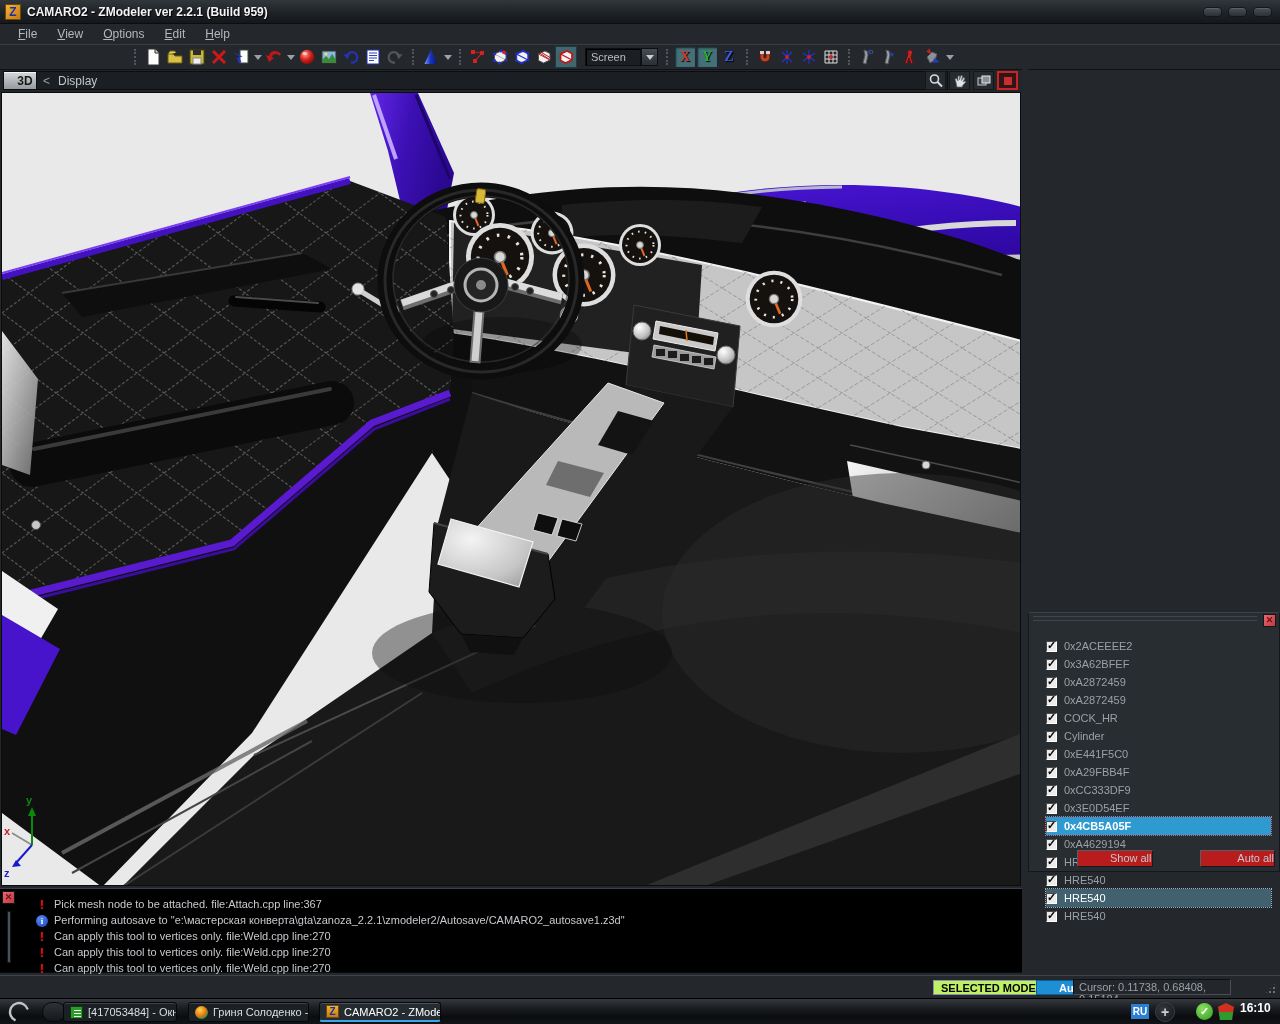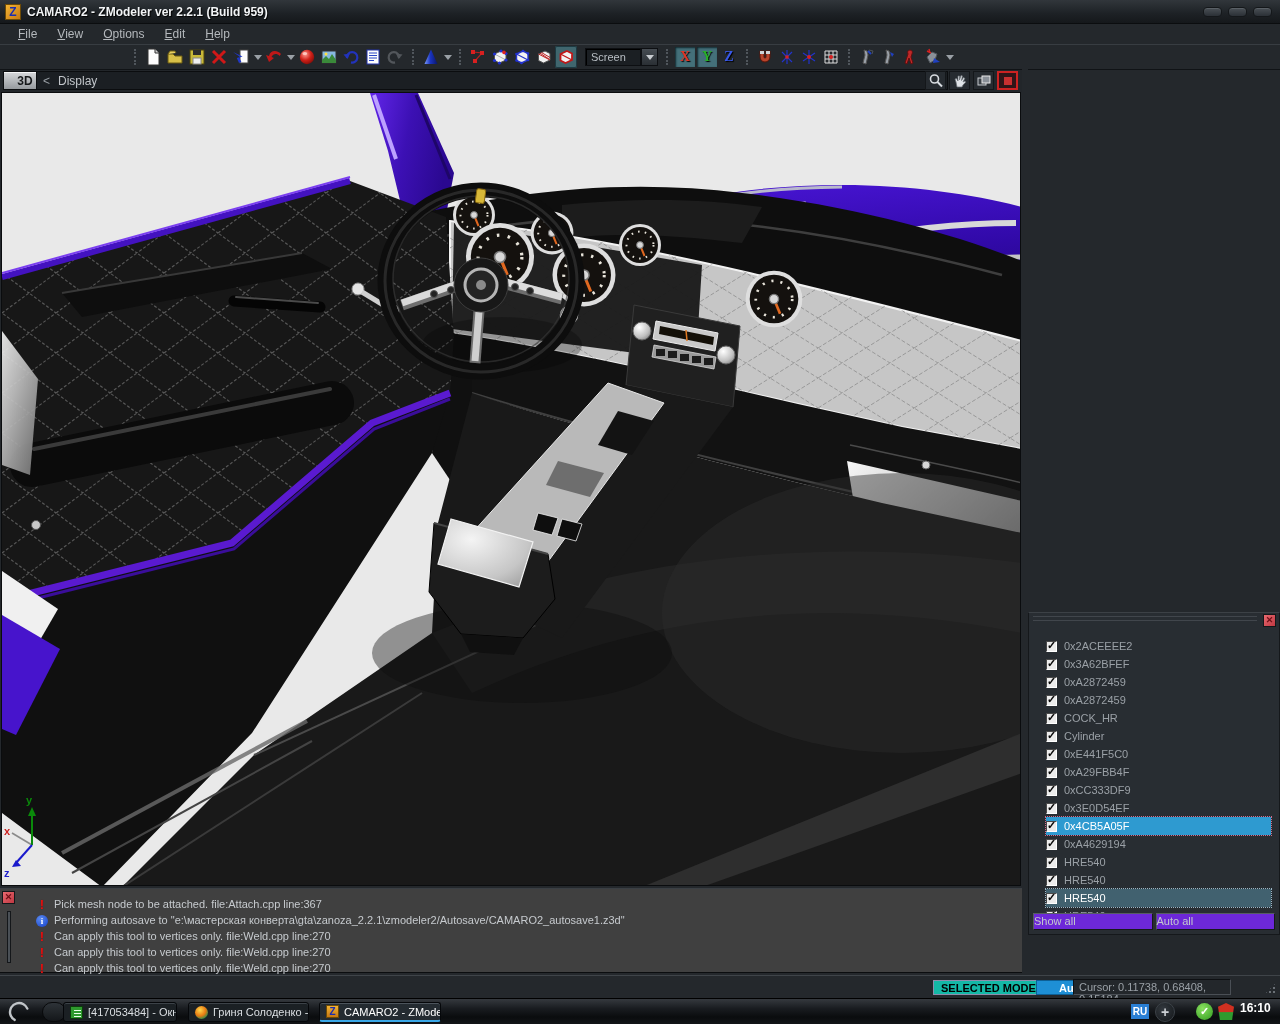--- a/index.html
+++ b/index.html
@@ -54,71 +54,71 @@
   .vp-tools { position:absolute; right:4px; top:1px; display:flex; align-items:center; gap:3px; }
   .vp-tool { width:21px; height:19px; display:flex; align-items:center; justify-content:center; background:#262b30;
     border:1px solid #14171a; }
   .vp-tool.redsq { border:2px solid #c22; background:#301518; }
 
   
   .viewport { position:absolute; left:1px; top:92px; width:1020px; height:794px; background:#e9e9e9;
     border:1px solid #0a0c0e; overflow:hidden; }
 
   
-  .log-panel { position:absolute; left:0; top:888px; width:1022px; height:85px; background:#404040;
+  .log-panel { position:absolute; left:0; top:888px; width:1022px; height:85px; background:#000000;
     border-top:1px solid #3a3f44; border-bottom:1px solid #0b0d0f; }
   .log-close { position:absolute; left:2px; top:2px; }
   .close-x { width:13px; height:13px; background:linear-gradient(135deg,#e86a70,#c03842); border:1px solid #14171a;
     color:#6e0e16; font-size:9px; font-weight:bold; line-height:11px; text-align:center; }
   .close-x::after { content:"✕"; }
   .log-scroll { position:absolute; left:7px; top:22px; width:4px; height:52px; background:#4a5056; border:1px solid #14171a; }
   .log-rows { position:absolute; left:34px; top:7px; }
   .log-row { height:16px; display:flex; align-items:center; color:#c6cace; font-size:11px; white-space:nowrap; }
   .log-icon { width:16px; text-align:center; margin-right:4px; }
   .log-icon.warn::after { content:"!"; color:#e01212; font-weight:900; font-size:13px; text-shadow:0 0 1px #700; }
   .log-icon.info { position:relative; }
   .log-icon.info::after { content:"i"; display:inline-block; width:12px; height:12px; border-radius:50%;
     background:radial-gradient(circle at 35% 30%,#5a8af0,#1540c8); color:#fff; font-size:9px; font-weight:bold;
     font-family:"Liberation Serif",serif; line-height:12px; }
 
   
   .status-bar { position:absolute; left:0; top:975px; width:1280px; height:23px; background:#24282c; border-top:1px solid #3f4449; }
-  .badge-mode { position:absolute; left:933px; top:4px; height:15px; padding:1px 7px 4px; background:#14b8a6;
+  .badge-mode { position:absolute; left:933px; top:4px; height:15px; padding:1px 7px 4px; background:#bef264;
     border:1px solid #8d8dac; color:#000; font-size:11px; font-weight:bold; }
   .badge-auto { position:absolute; left:1036px; top:4px; height:15px; padding:1px 22px 0; background:#1e8fd5;
     border:1px solid #0d5f95; color:#fff; font-size:11px; font-weight:bold; }
   .cursor-field { position:absolute; left:1073px; top:3px; width:158px; height:16px; background:#23272b;
     border:1px solid; border-color:#0e1013 #4a4f55 #4a4f55 #0e1013; color:#9aa0a6; font-size:11px; padding:1px 0 0 5px; }
   .size-grip { position:absolute; right:3px; top:6px; width:13px; height:13px;
     background:radial-gradient(circle,#6a7076 1px,transparent 1.5px) 0 0/4px 4px; clip-path:polygon(100% 0,100% 100%,0 100%); }
 
   
   .v-splitter { position:absolute; left:1022px; top:68px; width:6px; height:907px; background:#24282c; }
   .side-panel { position:absolute; left:1028px; width:252px; background:#282d32; border:1px solid #15181b; border-top:1px solid #3c4146; }
   .commands-panel { top:68px; height:542px; }
-  .objects-panel { top:612px; height:323px; }
+  .objects-panel { top:612px; height:260px; }
   .p-grip { position:absolute; left:4px; right:22px; top:3px; height:6px;
     background:linear-gradient(#41464c,#41464c) 0 0/100% 1px no-repeat, linear-gradient(#41464c,#41464c) 0 4px/100% 1px no-repeat; }
   .p-close { position:absolute; right:3px; top:1px; }
   .p-scroll-up { position:absolute; right:3px; top:17px; width:13px; height:13px;
     background:linear-gradient(180deg,#3a4046,#24282c); border:1px solid #101316; display:flex; align-items:center; justify-content:center; }
   .p-scroll-up i { width:0; height:0; border-left:4px solid transparent; border-right:4px solid transparent; border-bottom:5px solid #0a0c0e; }
   .p-scroll-track { position:absolute; right:3px; top:31px; bottom:5px; width:13px; background:#1d2125; border:1px solid #14171a; }
   .cmd-list { position:absolute; left:20px; top:24px; }
   .cmd-item { color:#898f95; font-size:12px; line-height:17px; }
   .obj-list { position:absolute; left:0; top:24px; right:0; }
   .obj-row { height:18px; margin:0 8px 0 17px; display:flex; align-items:center; color:#9aa0a6; font-size:11px; }
-  .obj-row.sel { background:#2e9ad0; color:#fff; font-weight:normal; outline:1px dotted #d06a8a; }
+  .obj-row.sel { background:#2e9ad0; color:#fff; font-weight:bold; outline:1px dotted #d06a8a; }
   .obj-row.hl  { background:#41616f; color:#fff; outline:1px dotted #9cb6c6; }
   .cb { position:relative; width:11px; height:11px; margin-right:7px; background:#ececec;
     border:1px solid; border-color:#4a4a4a #ffffff #ffffff #4a4a4a; flex:none; }
   .cb::after { content:"✓"; position:absolute; left:0px; top:-3px; color:#0a0a0a; font-size:11px; font-weight:bold; }
   .panel-btns { position:absolute; left:4px; right:4px; bottom:4px; display:flex; gap:3px; }
-  .pbtn { flex:1; height:17px; background:#6d28d9; border:1px solid; border-color:#575d64 #17191c #17191c #575d64;
-    color:#c3c8cd; font-size:11px; text-align:left; line-height:15px; }
+  .pbtn { flex:1; height:17px; background:#b91c1c; border:1px solid; border-color:#575d64 #17191c #17191c #575d64;
+    color:#c3c8cd; font-size:11px; text-align:right; line-height:15px;margin-left:44px; }
 
   
   .taskbar { position:absolute; left:0; top:998px; width:1280px; height:26px;
     background:linear-gradient(180deg,#35393e 0%,#191c20 38%,#0a0c0e 72%,#121417 100%); border-top:1px solid #000; }
   .start-orb { position:absolute; left:7px; top:1px; width:24px; height:24px; }
   .dock-cap { position:absolute; left:42px; top:3px; width:24px; height:20px; border-radius:10px;
     background:linear-gradient(180deg,#2e3338,#14171a); border:1px solid #08090b; }
   .task-btn { position:absolute; top:3px; height:20px; border-radius:3px; background:#1b2024;
     border:1px solid #05070a; box-shadow:inset 0 1px 0 #3c4248; display:flex; align-items:center; gap:5px;
     padding:0 6px; color:#dbdfe3; font-size:11px; white-space:nowrap; overflow:hidden; }

